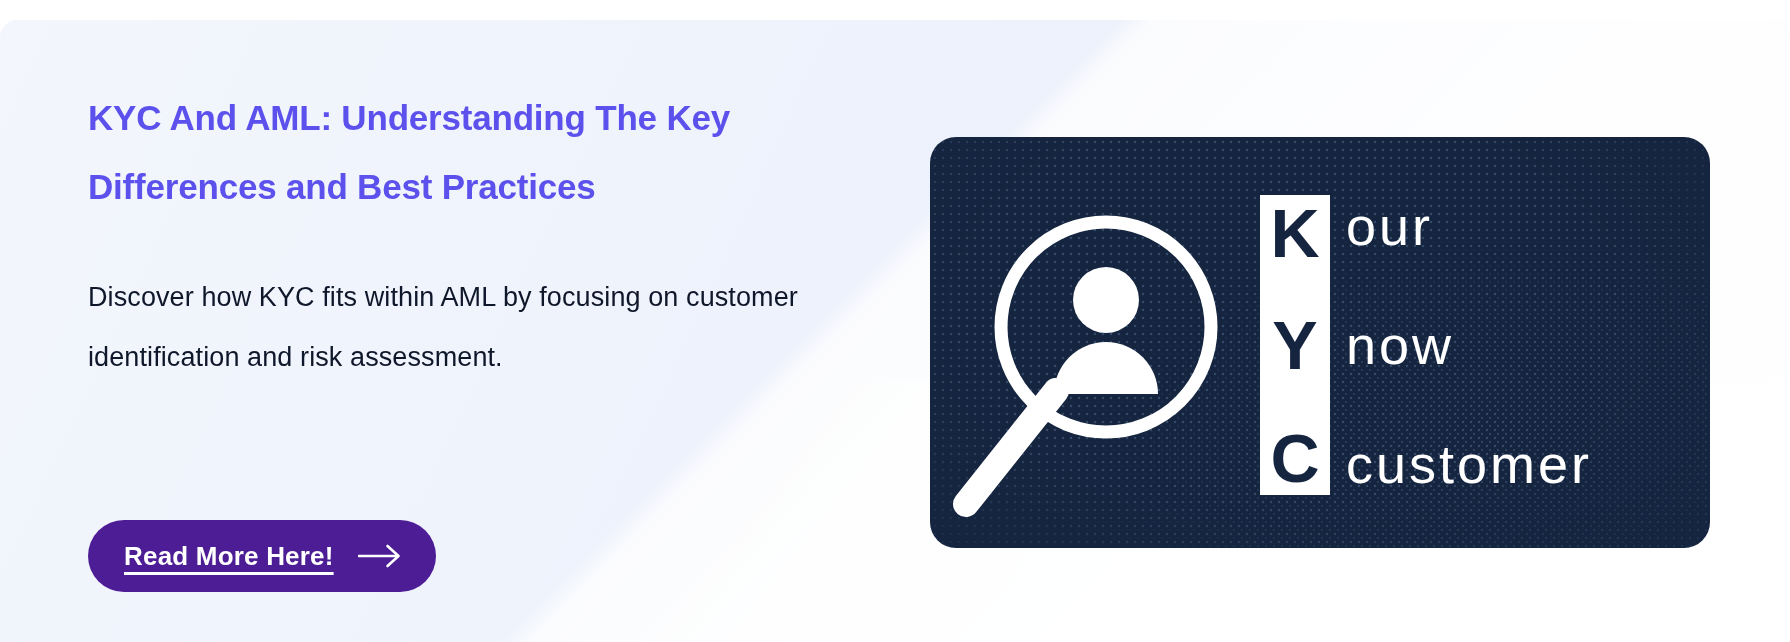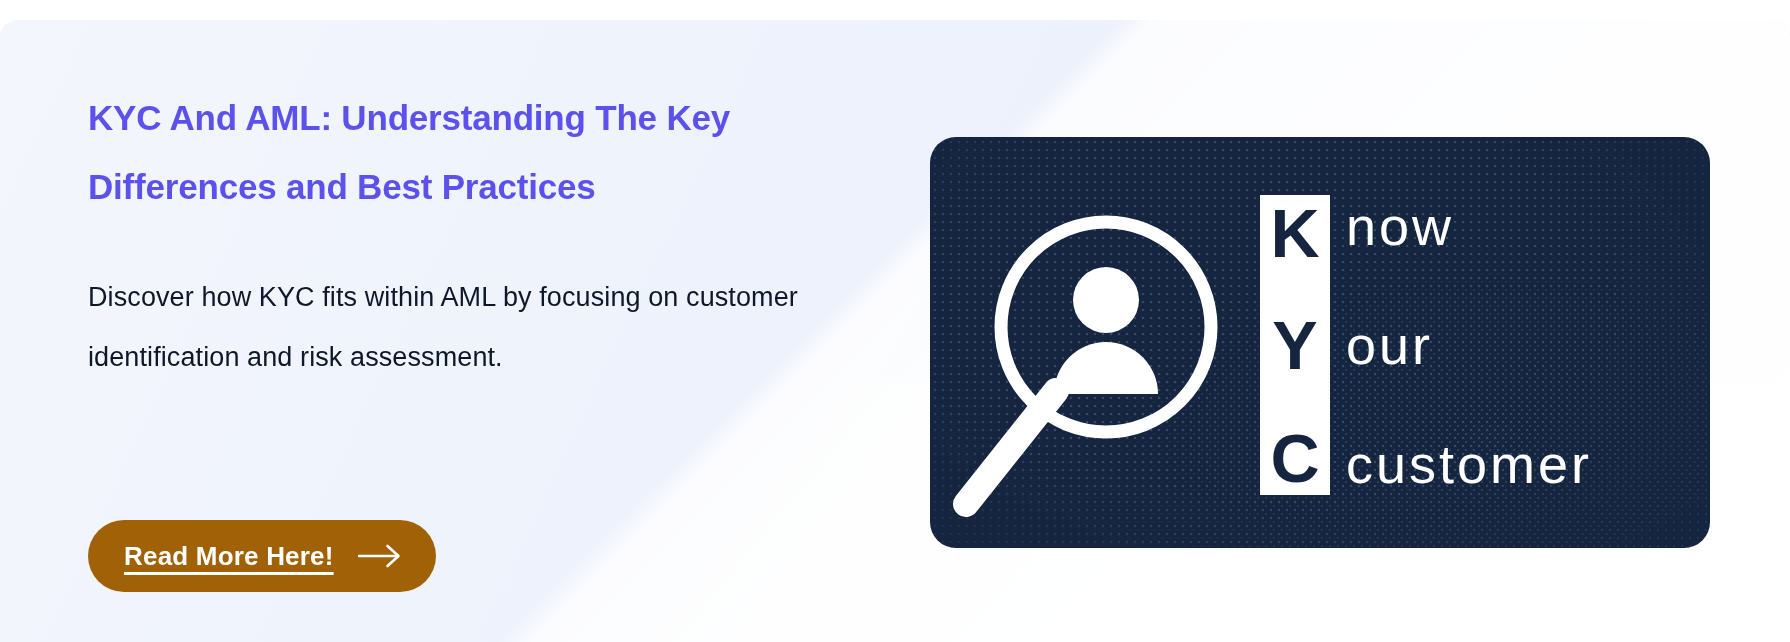--- a/index.html
+++ b/index.html
@@ -84,21 +84,21 @@
   .cta-button {
     position: absolute;
     left: 88px;
     top: 500px;
     height: 72px;
     box-sizing: border-box;
     display: inline-flex;
     align-items: center;
     gap: 24px;
     padding: 0 34px 0 36px;
-    background: #a16207;
+    background: #4c1d95;
     border: none;
     border-radius: 36px;
     cursor: pointer;
   }
   .cta-label {
     color: #ffffff;
     font-size: 26px;
     font-weight: 700;
     letter-spacing: 0.2px;
     text-decoration: underline;
@@ -232,20 +232,20 @@
       <path d="M124 239 a52 52 0 0 1 104 0 Z" fill="#ffffff"></path>
     </svg>
 
     <div class="kyc-lockup">
       <div class="kyc-bar">
         <div class="kyc-initial">K</div>
         <div class="kyc-initial">Y</div>
         <div class="kyc-initial">C</div>
       </div>
       <div class="kyc-words">
+        <div class="kyc-word">our</div>
         <div class="kyc-word">now</div>
-        <div class="kyc-word">our</div>
         <div class="kyc-word">customer</div>
       </div>
     </div>
   </div>
 
 </div>
 
 </body></html>

